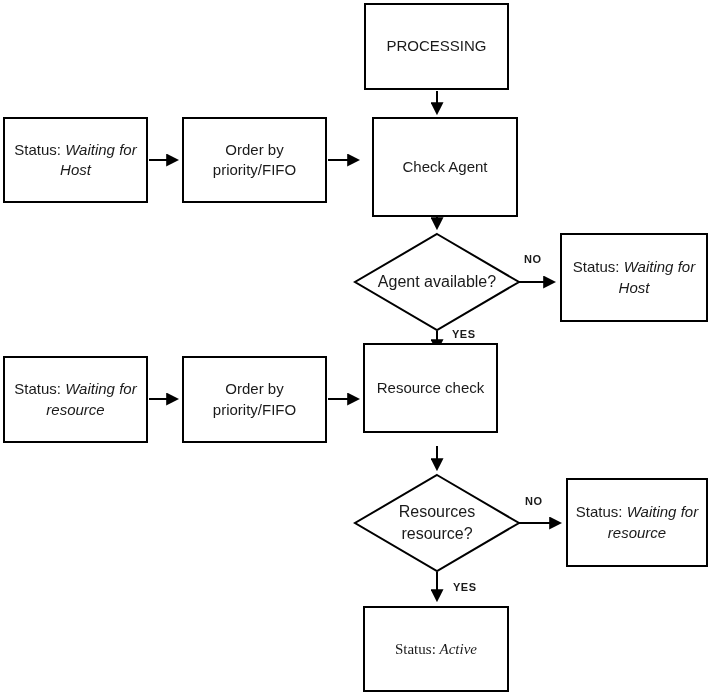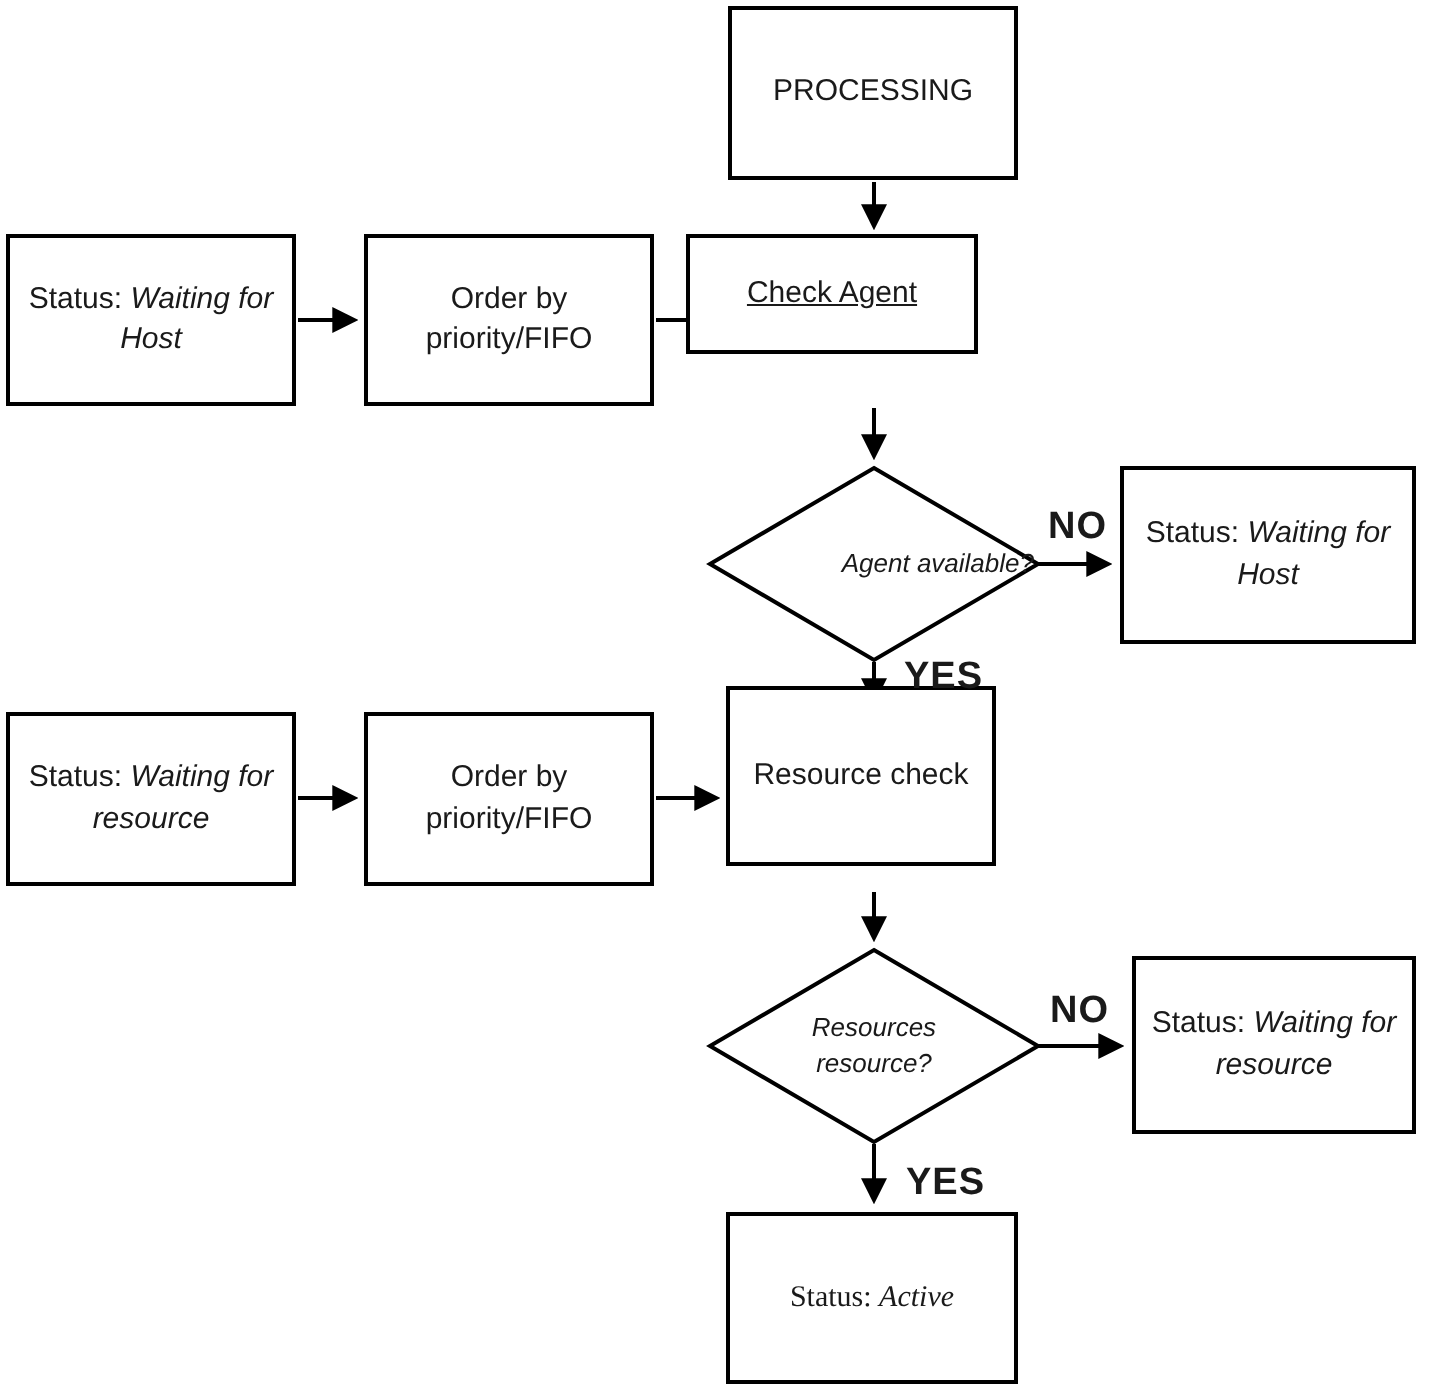--- a/index.html
+++ b/index.html
@@ -29,30 +29,29 @@
     text-align: center;
     font-size: 15px;
     line-height: 1.35;
     z-index: 2;
     padding: 12px 4px;
   }
   .diamond-label {
     position: absolute;
     display: flex;
     align-items: center;
-    justify-content: flex-end;
+    justify-content: center;
     text-align: center;
-    font-size: 13px;
+    font-size: 16px;
     line-height: 1.35;
     z-index: 2;
-    font-style: italic;
   }
   .edge-label {
     position: absolute;
-    font-size: 19px;
+    font-size: 11px;
     font-weight: bold;
     z-index: 2;
     letter-spacing: 0.5px;
     text-align: center;
   }
   em { font-style: italic; }
 </style>
 </head>
 <body>
 
@@ -89,21 +88,21 @@
     <span>
       <span>Status:</span>
       <em>Waiting for Host</em>
     </span>
   </div>
 
   <div class="node" style="left:182px; top:117px; width:145px; height:86px;">
     <span>Order by priority/FIFO</span>
   </div>
 
-  <div class="node" style="left:343px; top:117px; width:146px; height:60px;text-decoration:underline;">
+  <div class="node" style="left:372px; top:117px; width:146px; height:100px;">
     <span>Check Agent</span>
   </div>
 
   <div class="node" style="left:560px; top:233px; width:148px; height:89px;">
     <span>
       <span>Status:</span>
       <em>Waiting for Host</em>
     </span>
   </div>
 

